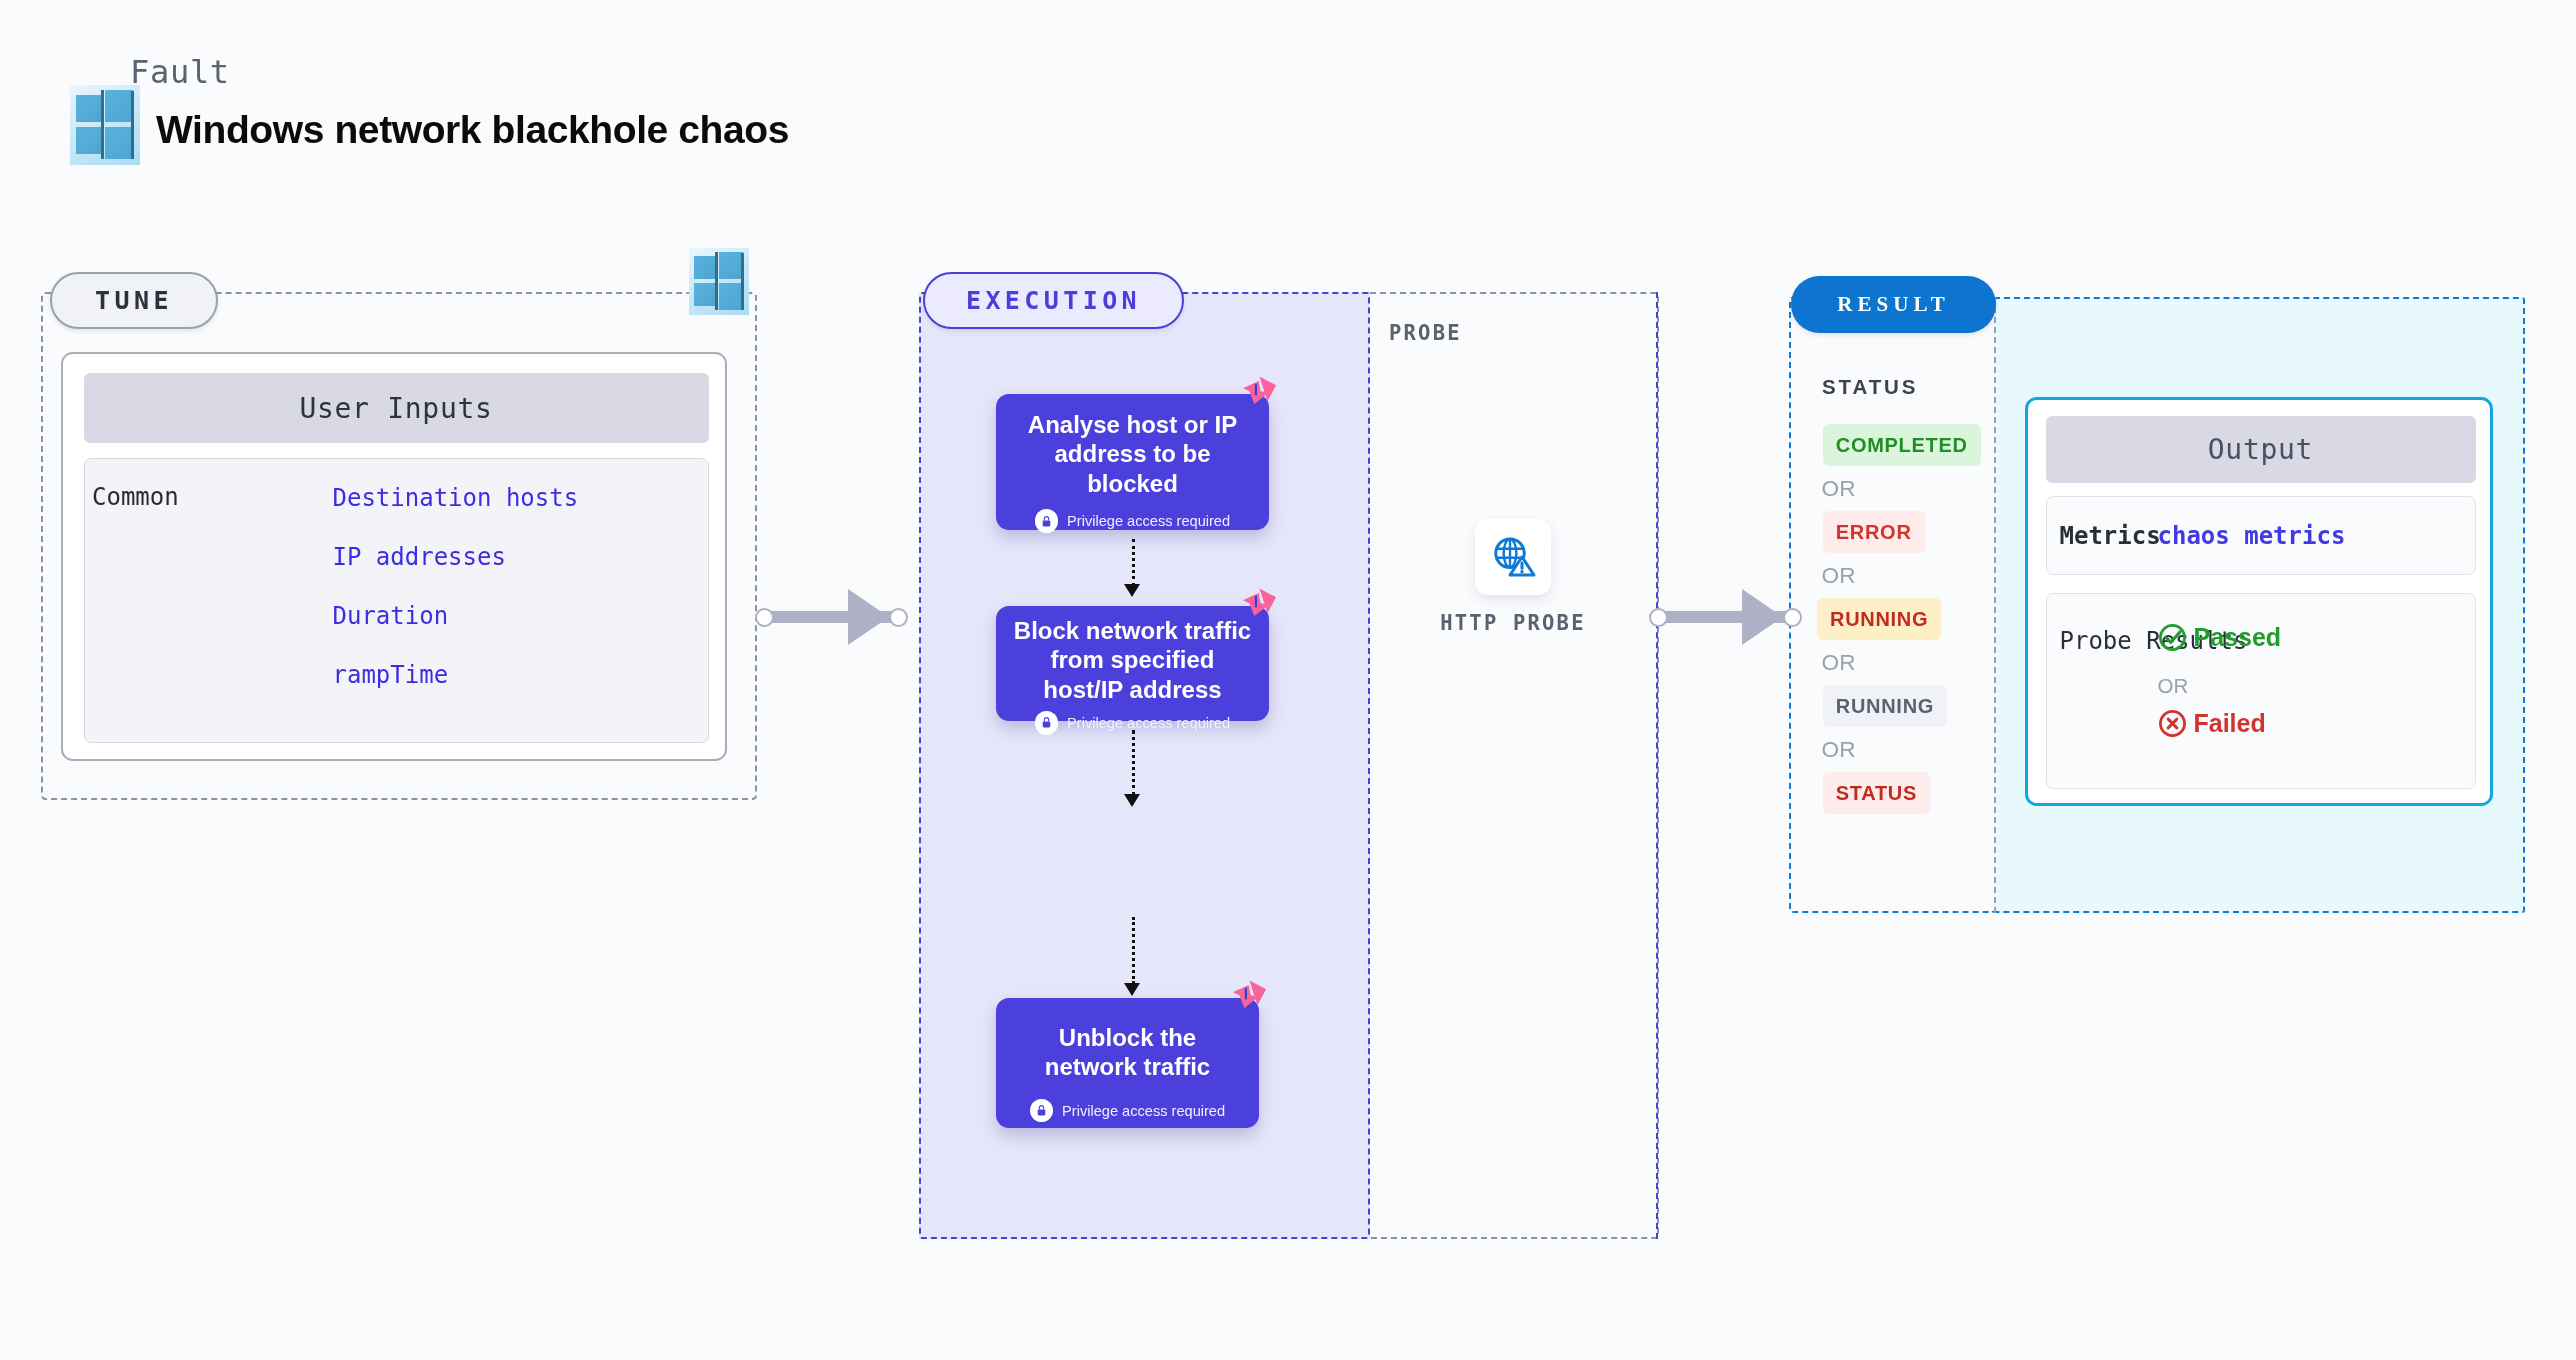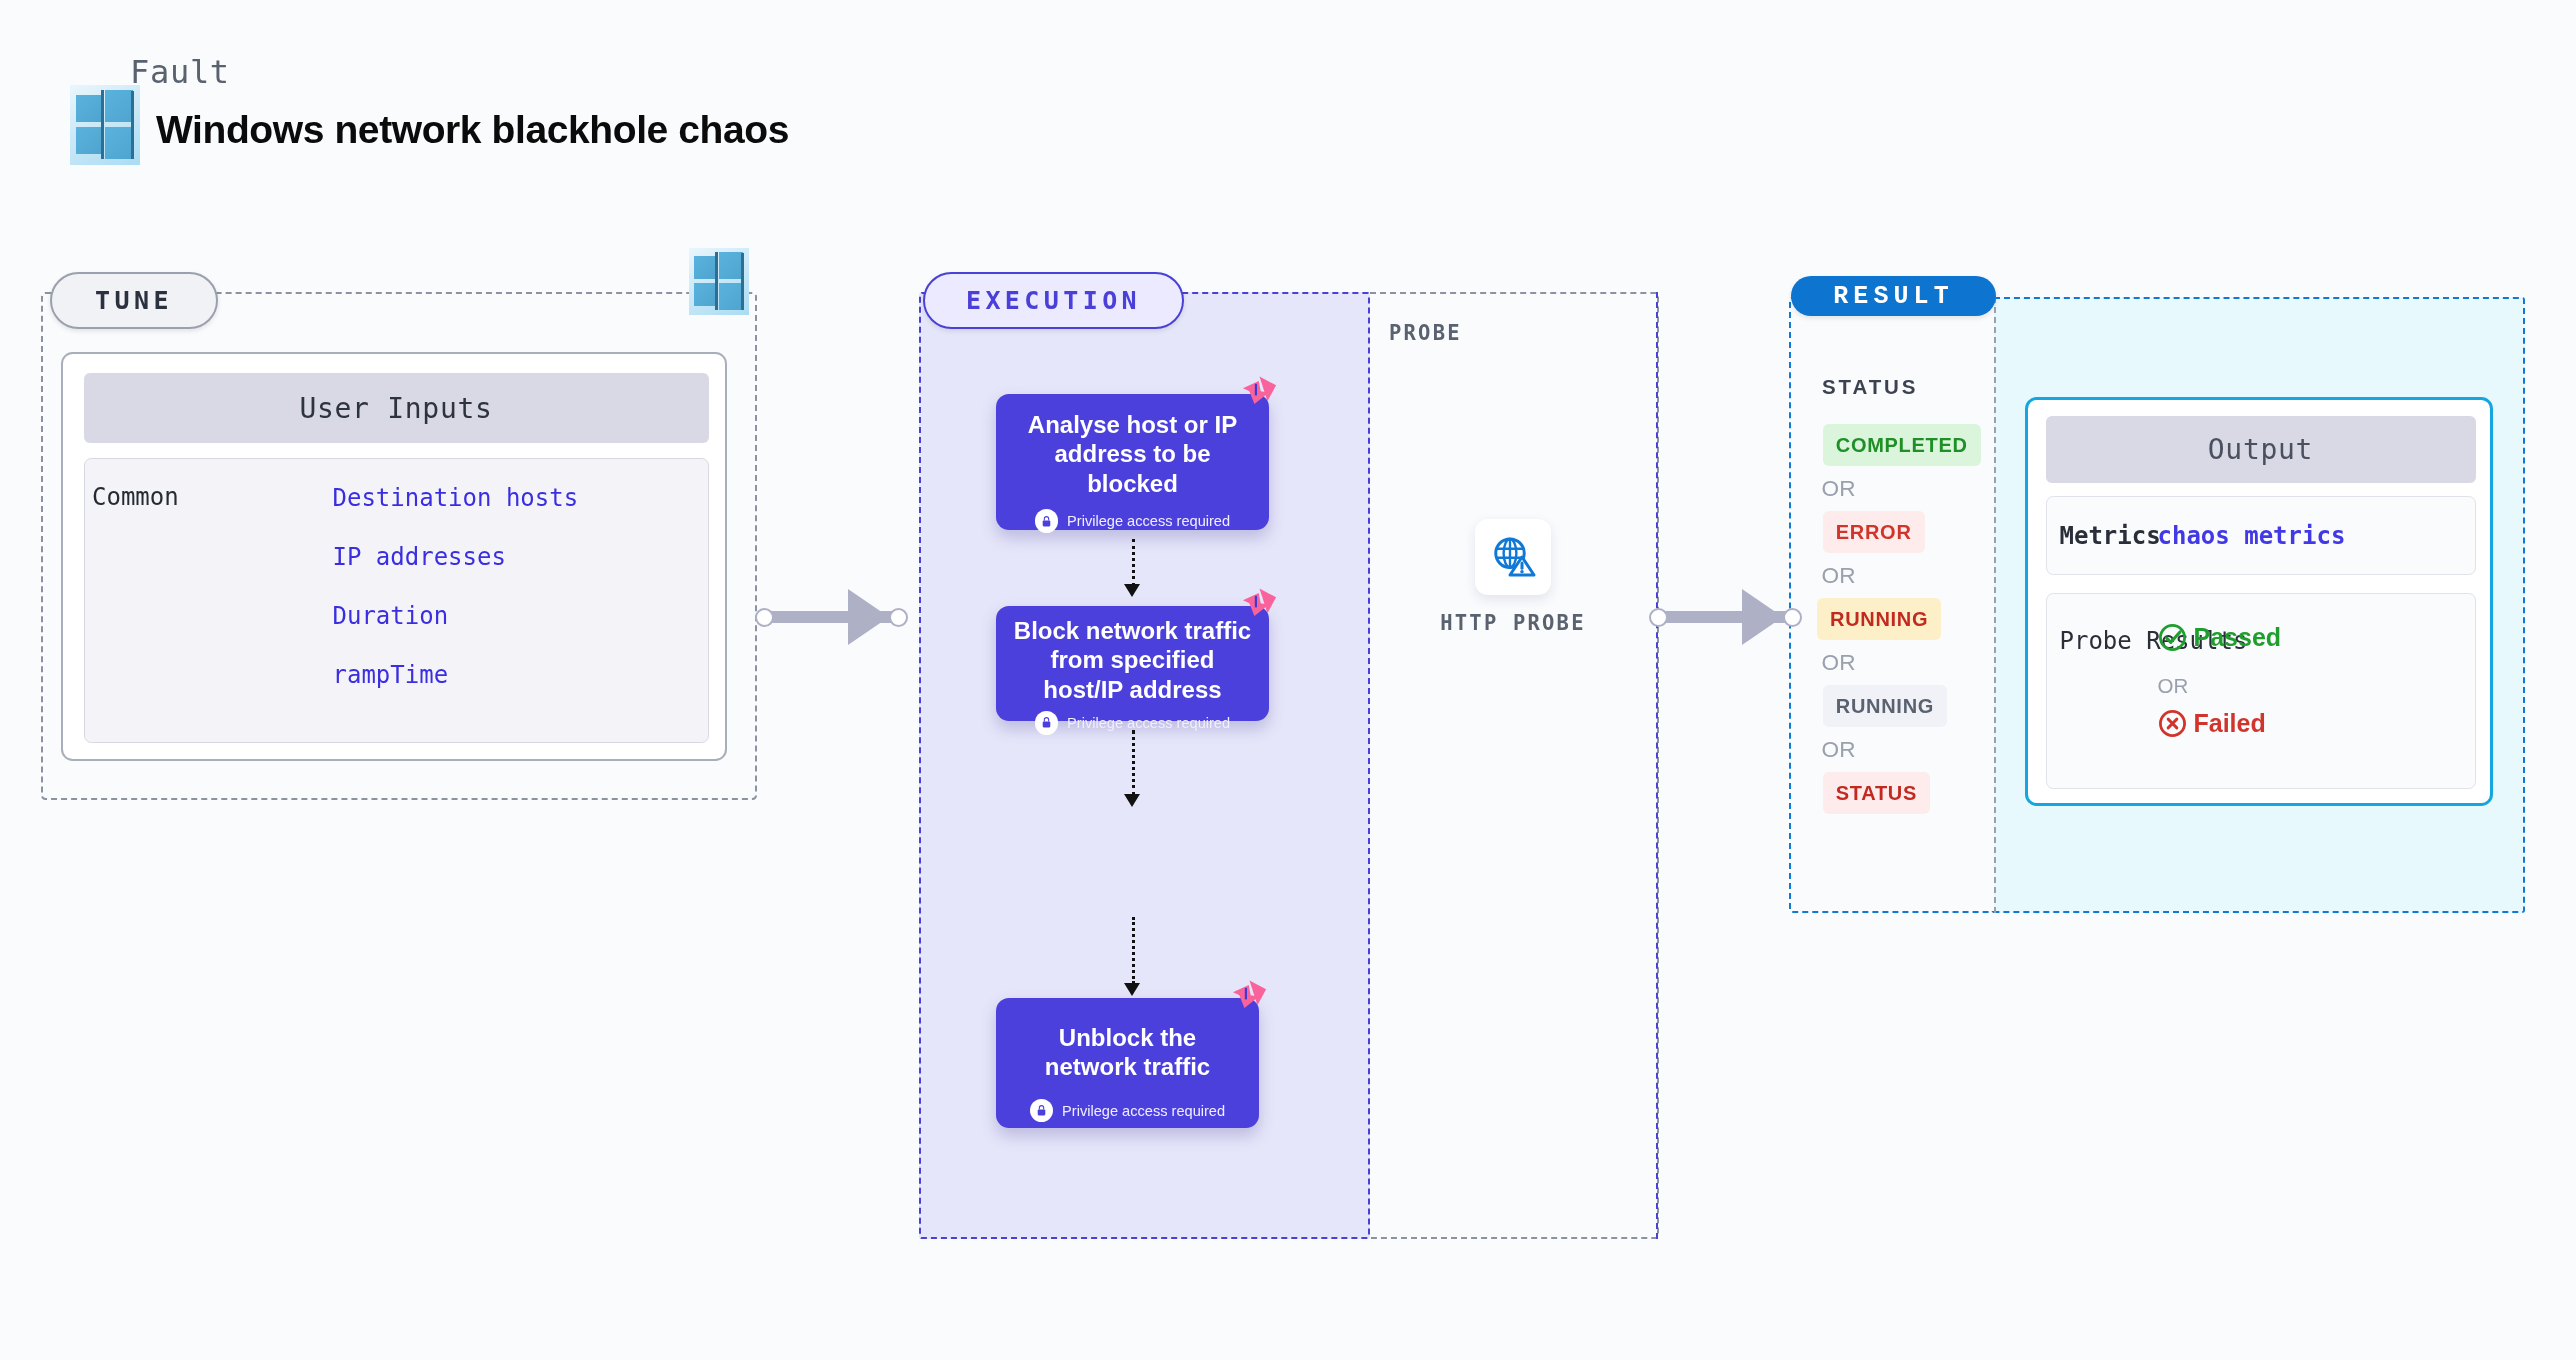--- a/index.html
+++ b/index.html
@@ -410,26 +410,26 @@
     height: 616px;
     background: #e8f9fd;
     border: 2.9px dashed #1079d6;
     border-left: none;
     border-radius: 0 2.9px 2.9px 0;
   }
   #result-pill {
     left: 1791px;
     top: 276px;
     width: 205px;
-    height: 40px;
+    height: 57px;
     background: #0d74cf;
     border: none;
     color: #ffffff;
-    font-size: 25px;
-    font-family: Liberation Mono, monospace;
+    font-size: 21px;
+    font-family: Liberation Serif, serif;
     letter-spacing: 5.1px;
   }
   #status-label {
     position: absolute;
     left: 1822px;
     top: 375px;
     font-size: 20.5px;
     font-weight: bold;
     color: #3d4250;
     letter-spacing: 2.9px;

